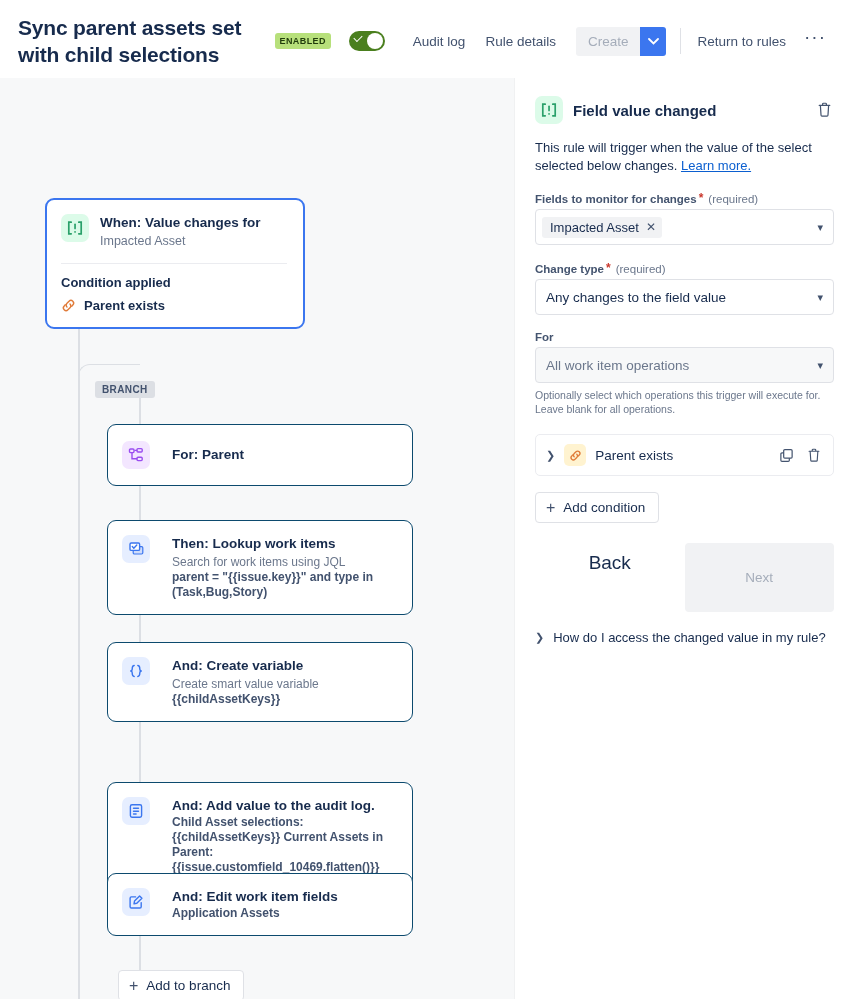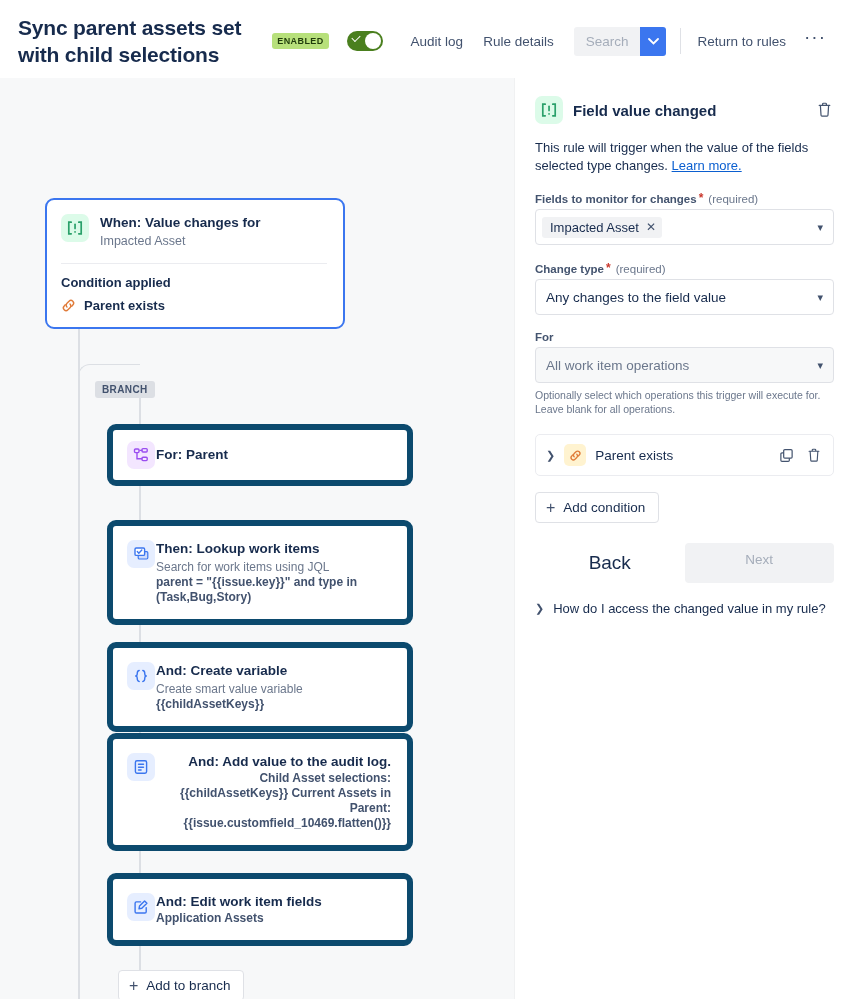--- a/index.html
+++ b/index.html
@@ -69,21 +69,21 @@
     flex: 1; background: #f7f8f9; position: relative;
     padding: 0; overflow: hidden;
   }
   .panel {
     width: 340px; background: #ffffff; border-left: 1px solid #f0f1f2;
     padding: 0; position: relative;
   }
 
   
   .trigger-card {
-    position:absolute; left:45px; top:120px; width:300px;
+    position:absolute; left:45px; top:120px; width:260px;
     background:#fff; border:2px solid #3b76ef; border-radius:9px;
     padding: 14px 16px 14px 14px;
   }
   .tc-top { display:flex; gap:11px; align-items:flex-start; }
   .icon-sq {
     width:28px; height:28px; border-radius:7px; flex:none;
     display:flex; align-items:center; justify-content:center;
   }
   .icon-green { background:#dcfbe9; }
   .icon-purple { background:#f3e6ff; }
@@ -101,22 +101,22 @@
     letter-spacing:.4px; padding:3px 7px; border-radius:3px;
   }
   .elbow {
     position:absolute; left:78px; top:286px; width:62px; height:30px;
     border-left:1.5px solid #dcdfe4; border-top:1.5px solid #dcdfe4;
     border-top-left-radius:12px;
   }
 
   .step-card {
     position:absolute; left:107px; width:306px;
-    background:#fff; border:6px solid #0c4a6e; border-radius:9px;
-    padding:14px 16px 14px 14px; display:flex; gap:1px; align-items:flex-start;
+    background:#fff; border:1px solid #0c4a6e; border-radius:9px;
+    padding:14px 16px 14px 14px; display:flex; gap:22px; align-items:flex-start;
     cursor:pointer;
   }
   .sc-title { font-size:13.5px; font-weight:600; color:#172b4d; line-height:18px; }
   .sc-sub { font-size:12px; color:#6b778c; margin-top:2px; line-height:15px; }
   .sc-code { font-size:12px; color:#42526e; font-weight:700; line-height:15px; }
 
   .add-btn {
     position:absolute; background:#fff; border:1px solid #dfe1e6; border-radius:4px;
     font-size:13.5px; color:#172b4d; padding:7px 13px 7px 10px;
     display:flex; align-items:center; gap:8px; cursor:pointer; font-weight:500;
@@ -163,41 +163,41 @@
     font-size:13.5px; font-weight:500; color:#172b4d; padding:7px 13px 7px 10px;
     display:inline-flex; align-items:center; gap:8px; cursor:pointer;
   }
   .nav-row { display:flex; margin-top:20px; gap:0; }
   .btn-back {
     flex:1; text-align:center; font-size:19px; font-weight:500; color:#172b4d;
     padding:9px 0; border-radius:4px; cursor:pointer;
   }
   .btn-next {
     flex:1; text-align:center; font-size:13.5px; font-weight:500; color:#a5adba;
-    padding:9px 0; background:#f1f2f4; border-radius:4px; cursor:default;
+    padding:27px 0; background:#f1f2f4; border-radius:4px; cursor:default;
   }
   .faq { display:flex; align-items:center; gap:9px; margin-top:18px;
     font-size:13px; color:#172b4d; cursor:pointer; }
   .caret-r { font-size:11px; color:#42526e; }
 </style>
 </head>
 <body>
 
 <div class="header">
   <div class="rule-title">Sync parent assets set with child selections</div>
   <div class="hdr-right">
     <span class="badge-enabled">ENABLED</span>
     <div class="toggle">
       <span class="check"></span>
       <span class="knob"></span>
     </div>
     <div class="hdr-link">Audit log</div>
     <div class="hdr-link">Rule details</div>
     <div class="split-btn">
-      <div class="split-main">Search</div>
+      <div class="split-main">Create</div>
       <div class="split-caret">
         <svg width="11" height="7" viewBox="0 0 11 7">
           <path d="M1 1l4.5 4.5L10 1" stroke="#fff" stroke-width="1.8" fill="none" stroke-linecap="round"></path>
         </svg>
       </div>
     </div>
     <div class="divider-v"></div>
     <div class="hdr-link">Return to rules</div>
     <div class="more-btn">···</div>
   </div>
@@ -273,21 +273,21 @@
           <path d="M4.3 5.6l1.5 1.6 3-3.2" stroke="#3b76ef" stroke-width="1.4" fill="none" stroke-linecap="round" stroke-linejoin="round"></path>
         </svg>
       </div>
       <div>
         <div class="sc-title">Then: Lookup work items</div>
         <div class="sc-sub">Search for work items using JQL</div>
         <div class="sc-code">parent = "{{issue.key}}" and type in (Task,Bug,Story)</div>
       </div>
     </div>
 
-    <div class="step-card" style="top:655px;text-align:right;">
+    <div class="step-card" style="top:704px;">
       <div class="icon-sq icon-blue">
         <svg width="16" height="16" viewBox="0 0 16 16">
           <rect x="2.4" y="1.8" width="11.2" height="12.4" rx="1.6" stroke="#3b76ef" stroke-width="1.4" fill="none"></rect>
           <rect x="4.8" y="4.4" width="6.4" height="1.5" rx=".7" fill="#3b76ef"></rect>
           <rect x="4.8" y="7.4" width="6.4" height="1.5" rx=".7" fill="#3b76ef"></rect>
           <rect x="4.8" y="10.3" width="4" height="1.5" rx=".7" fill="#3b76ef"></rect>
         </svg>
       </div>
       <div>
         <div class="sc-title">And: Add value to the audit log.</div>
@@ -328,21 +328,21 @@
         </div>
         <div class="p-title">Field value changed</div>
         <div class="icon-btn">
           <svg width="15" height="16" viewBox="0 0 16 17">
             <path d="M2.4 3.6h11.2M6 3.6V2.2a.9.9 0 01.9-.9h2.2a.9.9 0 01.9.9v1.4M12.4 3.6l-.7 10.5a1 1 0 01-1 .9H5.3a1 1 0 01-1-.9L3.6 3.6" stroke="#44546f" stroke-width="1.3" fill="none" stroke-linecap="round"></path>
           </svg>
         </div>
       </div>
 
       <div class="p-desc">
-        <span>This rule will trigger when the value of the fields selected type changes. </span><a href="#">Learn more.</a>
+        <span>This rule will trigger when the value of the select selected below changes. </span><a href="#">Learn more.</a>
       </div>
 
       <div class="f-label">
         <span>Fields to monitor for changes</span>
         <span class="req-star">*</span>
         <span class="req-txt">(required)</span>
       </div>
       <div class="select tagged">
         <div class="sel-txt">
           <span class="tag" style="display:inline-flex;">

